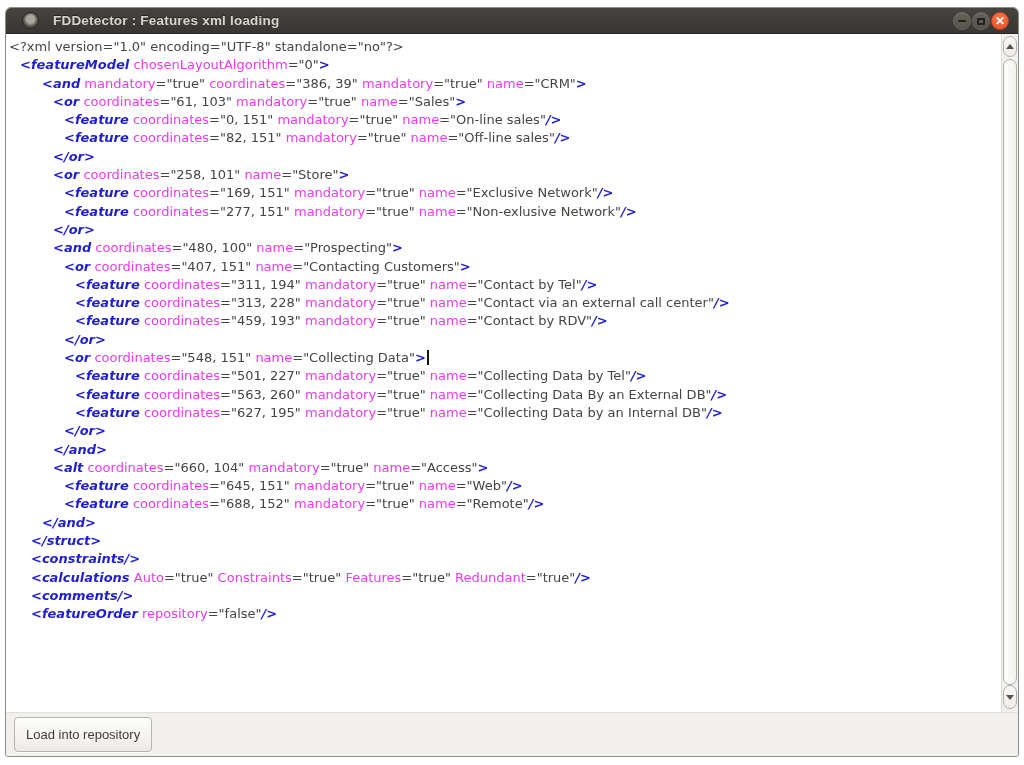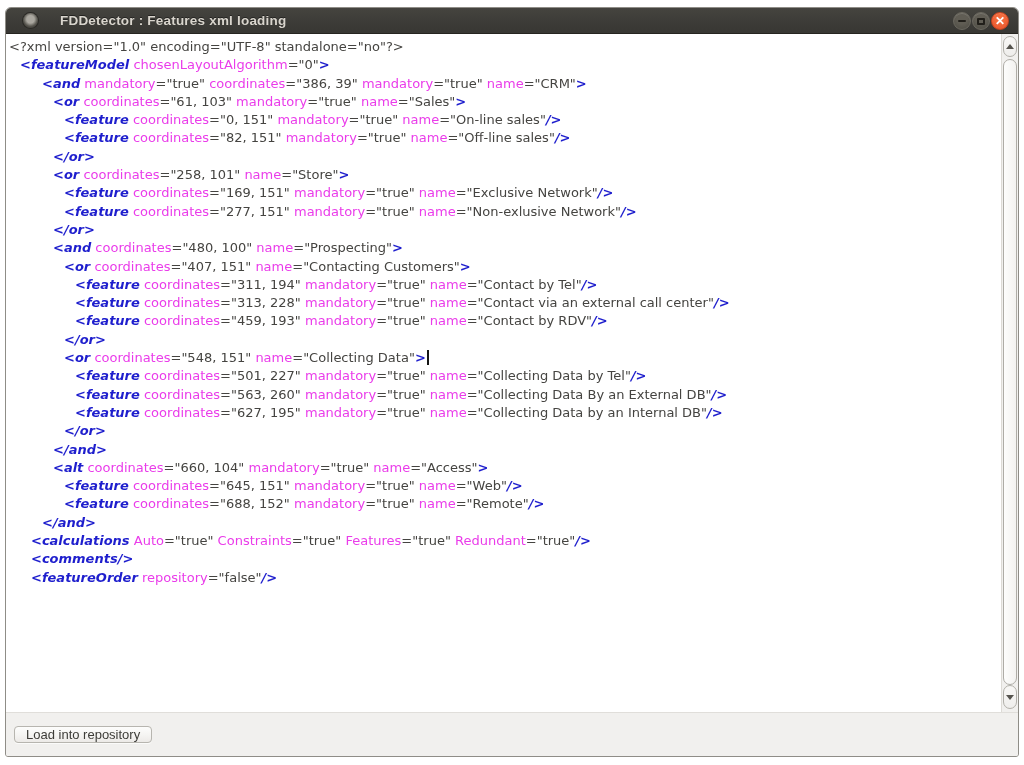--- a/index.html
+++ b/index.html
@@ -13,21 +13,21 @@
   .window{position:absolute;left:5px;top:7px;width:1014px;height:750px;
     border:1px solid #8f8d87;border-radius:6px 6px 3px 3px;overflow:hidden;
     display:flex;flex-direction:column;background:var(--panel_bg);}
   
   .titlebar{height:26px;flex:0 0 26px;display:flex;align-items:center;
     background:linear-gradient(#45443f,var(--titlebar_bg) 60%,#383733);
     border-bottom:1px solid #262520;position:relative;}
   .win-icon{width:15px;height:15px;border-radius:50%;margin-left:17px;
     background:radial-gradient(circle at 50% 42%,#aaa79f 0 33%,#57554e 60%,#23221e 100%);
     box-shadow:0 0 0 1px #2a2925;}
-  .title{margin-left:22px;font-size:13.5px;font-weight:bold;color:var(--titlebar_text);
+  .title{margin-left:15px;font-size:13.5px;font-weight:bold;color:var(--titlebar_text);
     text-shadow:0 -1px 0 rgba(0,0,0,.45);letter-spacing:.2px;}
   .controls{position:absolute;right:9px;top:4px;display:flex;gap:1px;}
   .wbtn{width:18px;height:18px;border-radius:50%;display:flex;align-items:center;
     justify-content:center;background:radial-gradient(circle at 50% 35%,#605d54 0 40%,#4b4941 100%);
     border:1px solid #6b685f;box-shadow:inset 0 1px 0 rgba(255,255,255,.15);cursor:default;}
   .wbtn.close{background:radial-gradient(circle at 50% 35%,#f36b3c 0 30%,var(--close_button) 100%);
     border:1px solid #c8441f;}
   .glyph-min{width:8px;height:2px;background:#211f1a;border-radius:1px;}
   .glyph-max{width:8px;height:7px;border:2px solid #211f1a;border-radius:1px;}
   .glyph-close{color:#fff;font-size:12px;font-weight:bold;line-height:1;margin-top:-1px;}
@@ -53,21 +53,21 @@
   .tri-up{width:0;height:0;border-left:4px solid transparent;border-right:4px solid transparent;
     border-bottom:5px solid #56544e;}
   .tri-down{width:0;height:0;border-left:4px solid transparent;border-right:4px solid transparent;
     border-top:5px solid #56544e;}
   .sb-thumb{position:absolute;left:1px;top:25px;width:14px;height:626px;
     border:1px solid #aeaca6;border-radius:7px;
     background:linear-gradient(to right,#fdfdfc,#f3f2f0);}
   
   .footer{flex:0 0 44px;background:var(--panel_bg);display:flex;align-items:center;
     gap:7px;padding-left:8px;border-top:1px solid #e0deda;}
-  .btn{height:17px;padding:0 11px;border:1px solid #b7b5af;border-radius:4px;
+  .btn{height:35px;padding:0 11px;border:1px solid #b7b5af;border-radius:4px;
     background:linear-gradient(#fdfdfc,#f4f3f1 60%,#eceae7);
     font-family:"Liberation Sans",sans-serif;font-size:13px;color:#3d3c38;
     box-shadow:0 1px 0 rgba(255,255,255,.7);cursor:default;}
 </style>
 </head>
 <body>
 
 <div class="window">
 
   <div class="titlebar">
@@ -108,20 +108,22 @@
         <div class="line" style="padding-left: 58px;"><span class="tk-t">&lt;or</span><span class="tk-a"> coordinates</span><span class="tk-p">="548, 151"</span><span class="tk-a"> name</span><span class="tk-p">="Collecting Data"</span><span class="tk-t">&gt;</span><span class="caret"></span></div>
         <div class="line" style="padding-left: 69px;"><span class="tk-t">&lt;feature</span><span class="tk-a"> coordinates</span><span class="tk-p">="501, 227"</span><span class="tk-a"> mandatory</span><span class="tk-p">="true"</span><span class="tk-a"> name</span><span class="tk-p">="Collecting Data by Tel"</span><span class="tk-t">/&gt;</span></div>
         <div class="line" style="padding-left: 69px;"><span class="tk-t">&lt;feature</span><span class="tk-a"> coordinates</span><span class="tk-p">="563, 260"</span><span class="tk-a"> mandatory</span><span class="tk-p">="true"</span><span class="tk-a"> name</span><span class="tk-p">="Collecting Data By an External DB"</span><span class="tk-t">/&gt;</span></div>
         <div class="line" style="padding-left: 69px;"><span class="tk-t">&lt;feature</span><span class="tk-a"> coordinates</span><span class="tk-p">="627, 195"</span><span class="tk-a"> mandatory</span><span class="tk-p">="true"</span><span class="tk-a"> name</span><span class="tk-p">="Collecting Data by an Internal DB"</span><span class="tk-t">/&gt;</span></div>
         <div class="line" style="padding-left: 58px;"><span class="tk-t">&lt;/or&gt;</span></div>
         <div class="line" style="padding-left: 47px;"><span class="tk-t">&lt;/and&gt;</span></div>
         <div class="line" style="padding-left: 47px;"><span class="tk-t">&lt;alt</span><span class="tk-a"> coordinates</span><span class="tk-p">="660, 104"</span><span class="tk-a"> mandatory</span><span class="tk-p">="true"</span><span class="tk-a"> name</span><span class="tk-p">="Access"</span><span class="tk-t">&gt;</span></div>
         <div class="line" style="padding-left: 58px;"><span class="tk-t">&lt;feature</span><span class="tk-a"> coordinates</span><span class="tk-p">="645, 151"</span><span class="tk-a"> mandatory</span><span class="tk-p">="true"</span><span class="tk-a"> name</span><span class="tk-p">="Web"</span><span class="tk-t">/&gt;</span></div>
         <div class="line" style="padding-left: 58px;"><span class="tk-t">&lt;feature</span><span class="tk-a"> coordinates</span><span class="tk-p">="688, 152"</span><span class="tk-a"> mandatory</span><span class="tk-p">="true"</span><span class="tk-a"> name</span><span class="tk-p">="Remote"</span><span class="tk-t">/&gt;</span></div>
         <div class="line" style="padding-left: 36px;"><span class="tk-t">&lt;/and&gt;</span></div>
+        <div class="line" style="padding-left: 25px;"><span class="tk-t">&lt;/struct&gt;</span></div>
+        <div class="line" style="padding-left: 25px;"><span class="tk-t">&lt;constraints/&gt;</span></div>
         <div class="line" style="padding-left: 25px;"><span class="tk-t">&lt;calculations</span><span class="tk-a"> Auto</span><span class="tk-p">="true"</span><span class="tk-a"> Constraints</span><span class="tk-p">="true"</span><span class="tk-a"> Features</span><span class="tk-p">="true"</span><span class="tk-a"> Redundant</span><span class="tk-p">="true"</span><span class="tk-t">/&gt;</span></div>
         <div class="line" style="padding-left: 25px;"><span class="tk-t">&lt;comments/&gt;</span></div>
         <div class="line" style="padding-left: 25px;"><span class="tk-t">&lt;featureOrder</span><span class="tk-a"> repository</span><span class="tk-p">="false"</span><span class="tk-t">/&gt;</span></div>
       </div>
     <div class="scrollbar">
       <div class="sb-btn sb-up">
         <div class="tri-up"></div>
       </div>
       <div class="sb-thumb"></div>
       <div class="sb-btn sb-down">

